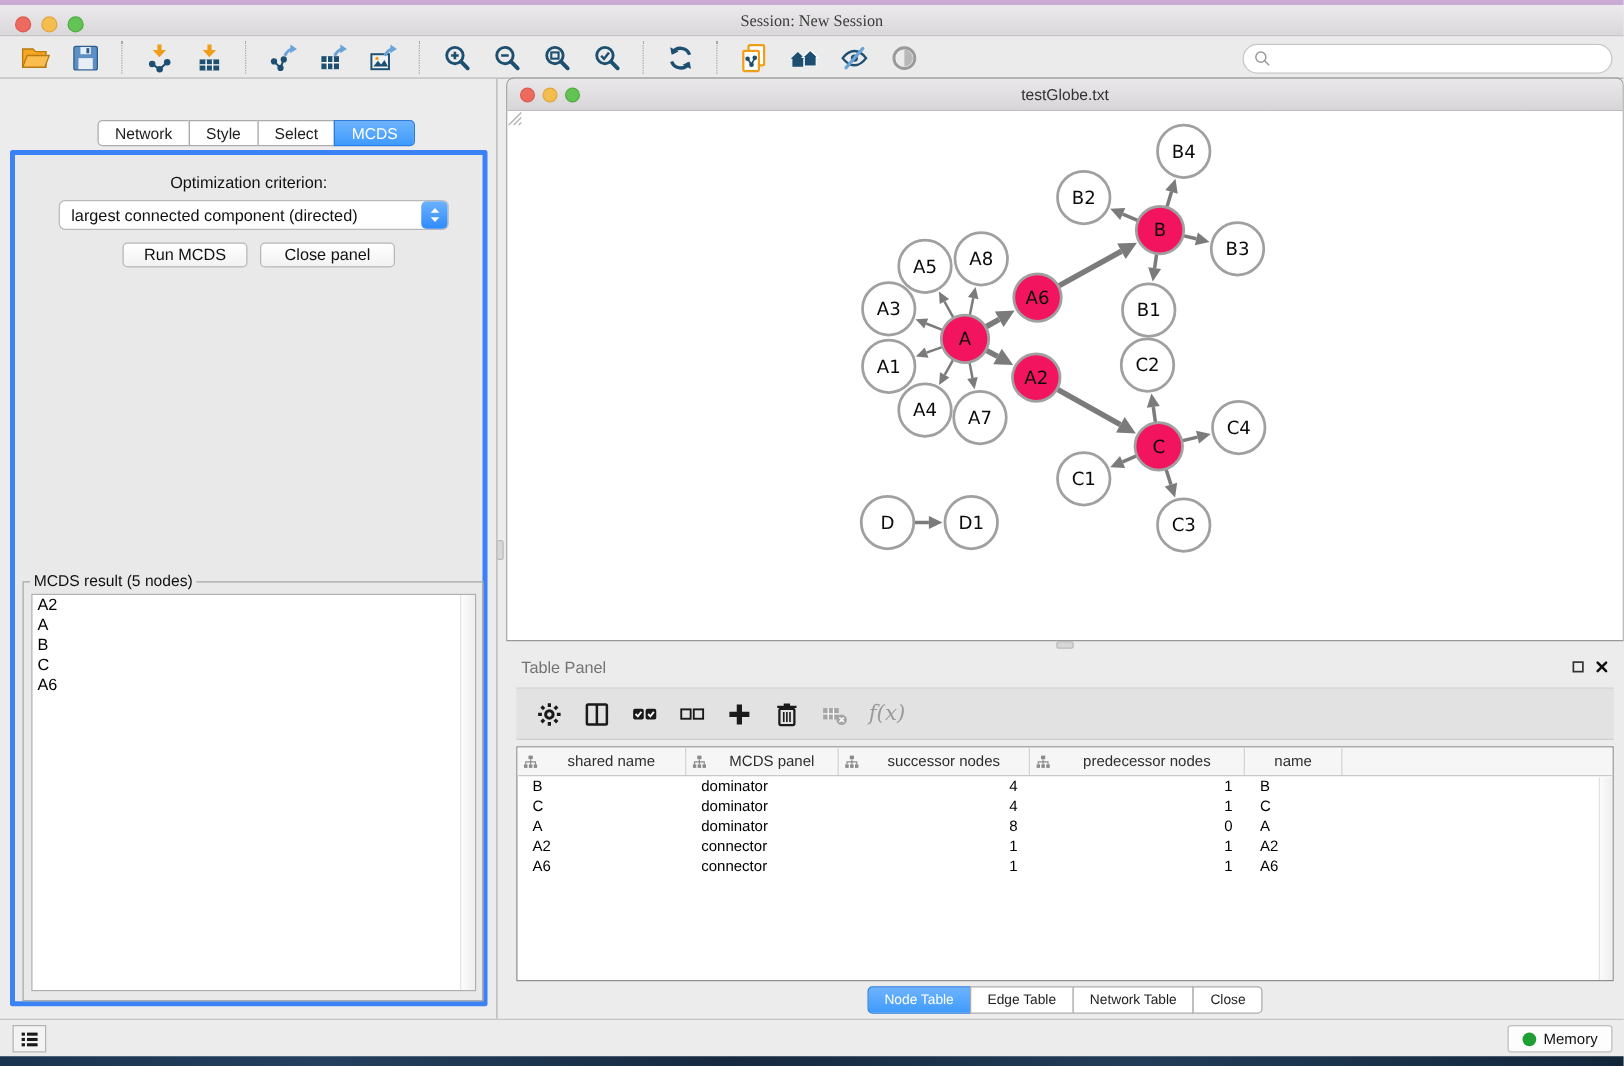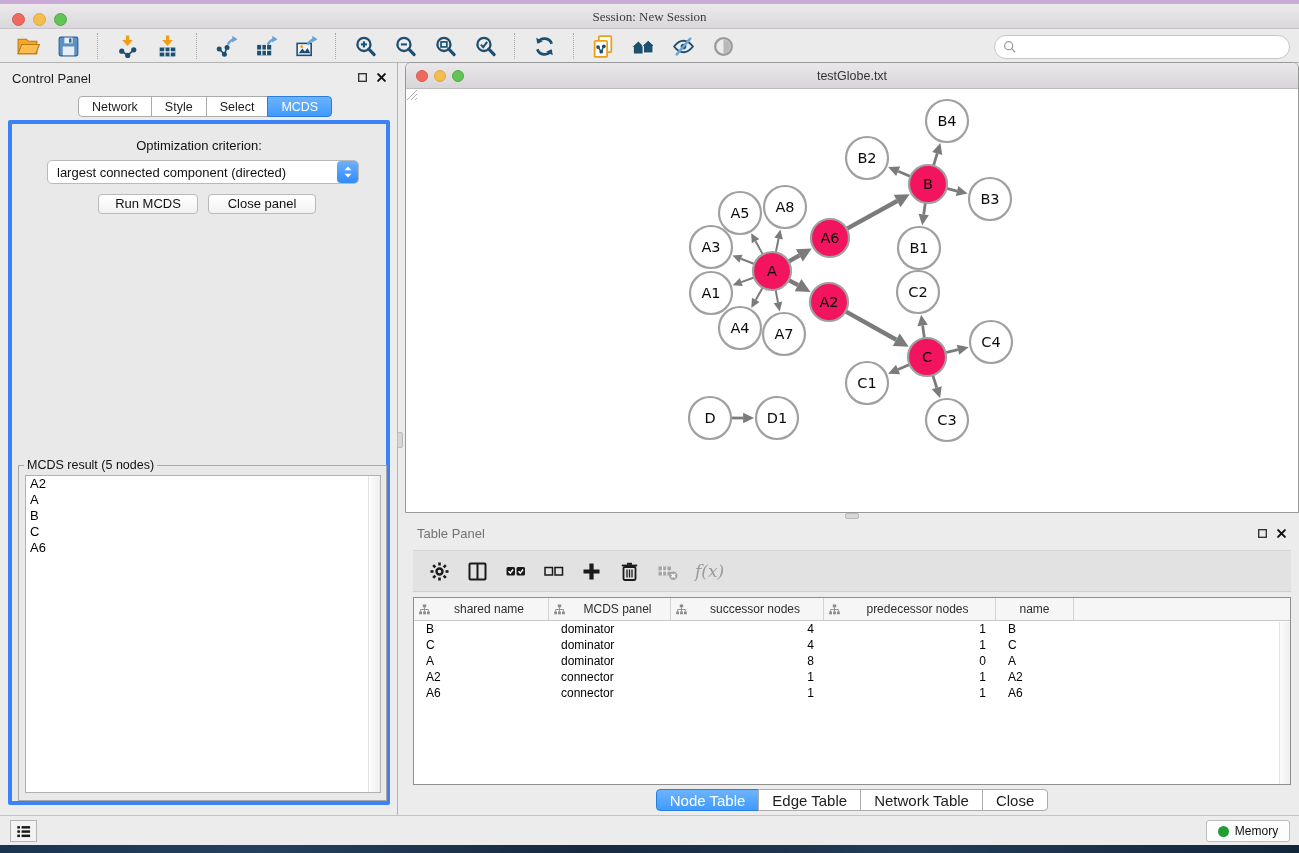--- a/index.html
+++ b/index.html
@@ -90,21 +90,21 @@
   .nt-header { display:flex; height:23px; background:#f6f6f6; border-bottom:1px solid #c9c9c9; }
   .nt-hcell { display:flex; align-items:center; border-right:1px solid #d4d4d4; font-size:12px; color:#2e2e2e; overflow:hidden; }
   .nt-hcell .hicon { margin-left:5px; display:flex; }
   .nt-hcell .hlabel { flex:1; text-align:center; padding:0 4px; white-space:nowrap; }
   .nt-row { display:flex; height:16px; }
   .nt-cell { font-size:12px; line-height:16px; color:#000; overflow:hidden; white-space:nowrap; }
   .nt-cell.al { padding-left:12px; text-align:left; }
   .nt-cell.ar { padding-right:10px; text-align:right; }
   .table-scroll { position:absolute; right:0; top:24px; bottom:0; width:11px; background:linear-gradient(90deg,#fbfbfb,#eee); border-left:1px solid #e2e2e2; }
   .tp-tabs { position:absolute; left:0; right:0; top:269px; display:flex; justify-content:center; }
-  .tp-tabs .seg { font-size:15px; height:22px; line-height:21px; }
+  .tp-tabs .seg { font-size:11px; height:22px; line-height:21px; }
 
   
   .status-bar { position:absolute; left:0; top:815px; width:1299px; height:30px; background:#ececec; border-top:1px solid #c4c4c4; }
   .list-btn { position:absolute; left:10px; top:4px; width:27px; height:22px; background:#f3f3f3; border:1px solid #b4b4b4; display:flex; align-items:center; justify-content:center; }
   .list-btn svg { width:17px; height:17px; }
   .memory-btn { position:absolute; right:9px; top:4px; width:84px; height:22px; background:#fdfdfd; border:1px solid #bdbdbd;
     border-radius:3px; display:flex; align-items:center; justify-content:center; gap:6px; font-size:12px; color:#111; }
   .mem-dot { width:11px; height:11px; border-radius:50%; background:var(--mem-green); }
   .bottom-strip { position:absolute; left:0; top:845px; width:1299px; height:8px;
     background:linear-gradient(90deg,#1a3450,#24405e 20%,#16293f 45%,#223c58 70%,#12263a); }
@@ -283,35 +283,20 @@
       <div class="search-box">
       <svg viewBox="0 0 16 16">
           <circle cx="6.5" cy="6.5" r="4.6" fill="none" stroke="#9a9a9a" stroke-width="1.4"></circle>
           <line x1="9.9" y1="9.9" x2="14" y2="14" stroke="#9a9a9a" stroke-width="1.4"></line>
         </svg>
       <input type="text" placeholder="" style="">
     </div>
   </div>
 
   <div class="control-panel">
-    <div class="panel-titlebar">
-      <div class="panel-title">Control Panel</div>
-      <div class="panel-btns">
-        <span>
-            <svg width="11" height="11" viewBox="0 0 13 13">
-              <rect x="2" y="2" width="9" height="9" fill="none" stroke="#333" stroke-width="1.6"></rect>
-            </svg>
-          </span>
-        <span>
-            <svg width="11" height="11" viewBox="0 0 13 13">
-              <path d="M2.5 2.5l8 8M10.5 2.5l-8 8" stroke="#111" stroke-width="2.4" stroke-linecap="round"></path>
-            </svg>
-          </span>
-      </div>
-    </div>
     <div class="seg-tabs cp-tabs" id="cp-tabs">
         <div class="seg">Network</div>
         <div class="seg">Style</div>
         <div class="seg">Select</div>
         <div class="seg selected">MCDS</div>
       </div>
     <div class="cp-card">
       <div class="crit-label">Optimization criterion:</div>
       <div class="dropdown">
         <span class="dd-text">largest connected component (directed)</span>

